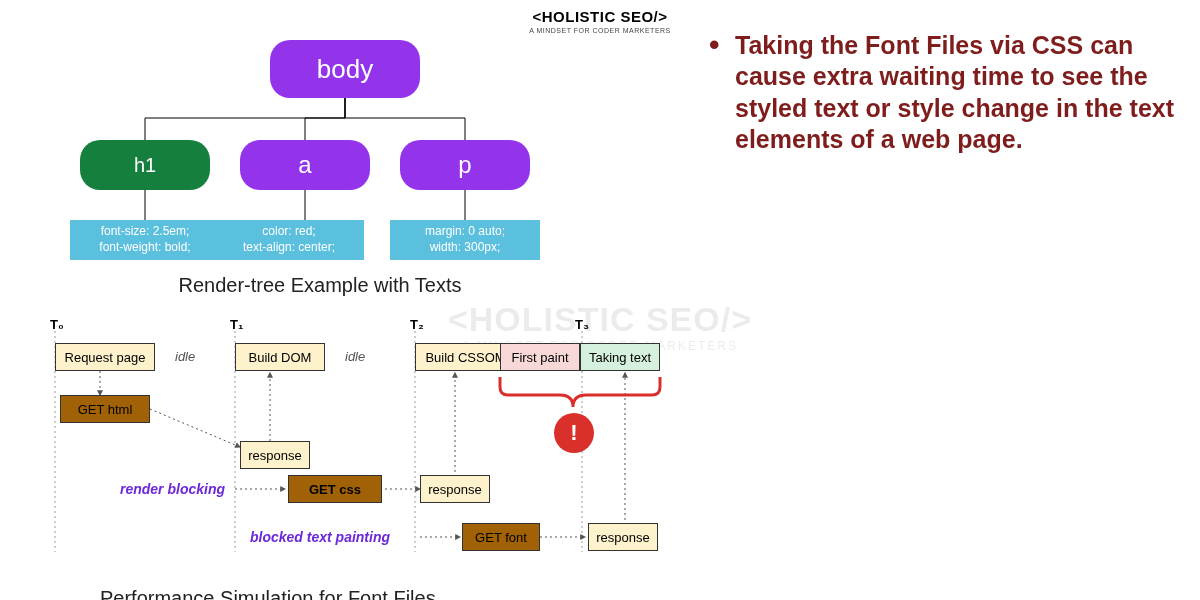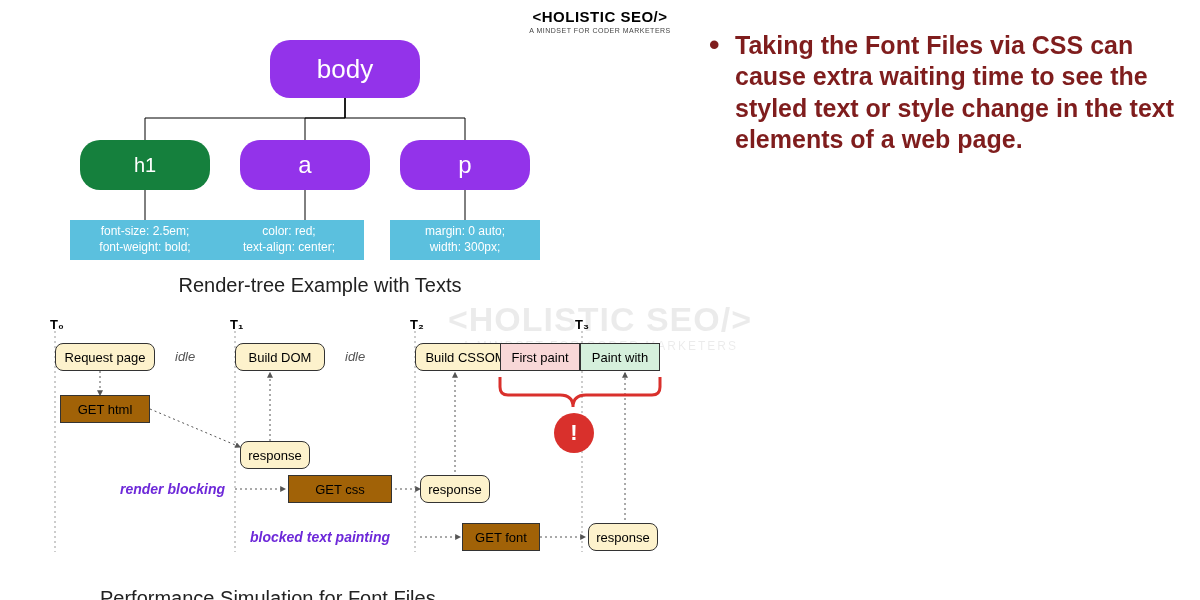--- a/index.html
+++ b/index.html
@@ -69,21 +69,21 @@
 
   
   .timeline { position:relative; height:260px; margin-top:20px; }
   .tkmark { position:absolute; top:0; font-size:13px; font-weight:bold; }
   .tk0 { left:20px; } .tk1 { left:200px; } .tk2 { left:380px; } .tk3 { left:545px; }
   .tbox {
     position:absolute; height:28px; border:1px solid #333;
     display:flex; align-items:center; justify-content:center;
     font-size:13px; background:#fff;
   }
-  .yellow { background:#fdf2cc;border-radius:8px; }
+  .yellow { background:#fdf2cc; }
   .blue   { background:#a16207; }
   .pink   { background:#f8d7d7; }
   .green  { background:#d5f0dc; }
   .idle   { position:absolute; font-style:italic; font-size:13px; color:#555; top:32px; }
   .redlbl { position:absolute; font-style:italic; font-weight:bold; font-size:14px; color:#6d28d9; }
   .alert {
     position:absolute; width:40px; height:40px; border-radius:50%;
     background:#d9302c; color:#fff; font-weight:900; font-size:22px;
     display:flex; align-items:center; justify-content:center;
   }
@@ -185,27 +185,27 @@
     <div class="tkmark tk1">T₁</div>
     <div class="tkmark tk2">T₂</div>
     <div class="tkmark tk3">T₃</div>
 
     <div class="tbox yellow" style="left:25px; top:26px; width:100px;">Request page</div>
     <span class="idle" style="left:145px;">idle</span>
     <div class="tbox yellow" style="left:205px; top:26px; width:90px;">Build DOM</div>
     <span class="idle" style="left:315px;">idle</span>
     <div class="tbox yellow" style="left:385px; top:26px; width:101px;">Build CSSOM</div>
     <div class="tbox pink" style="left:470px; top:26px; width:80px;">First paint</div>
-    <div class="tbox green" style="left:550px; top:26px; width:80px;">Paint with</div>
+    <div class="tbox green" style="left:550px; top:26px; width:80px;">Taking text</div>
 
     <div class="tbox blue" style="left:30px;  top:78px;  width:90px;">GET html</div>
     <div class="tbox yellow" style="left:210px; top:124px; width:70px;">response</div>
 
     <div class="redlbl" style="left:90px; top:164px;">render blocking</div>
-    <div class="tbox blue" style="left:258px; top:158px; width:104px;">GET css</div>
+    <div class="tbox blue" style="left:258px; top:158px; width:94px;font-weight:bold;">GET css</div>
     <div class="tbox yellow" style="left:390px; top:158px; width:70px;">response</div>
 
     <div class="redlbl" style="left:220px; top:212px;">blocked text painting</div>
     <div class="tbox blue" style="left:432px; top:206px; width:78px;">GET font</div>
     <div class="tbox yellow" style="left:558px; top:206px; width:70px;">response</div>
 
     <div class="alert" style="left:524px; top:96px;">!</div>
   </div>
   <div class="caption caption2">Performance Simulation for Font Files</div>
 </div>

